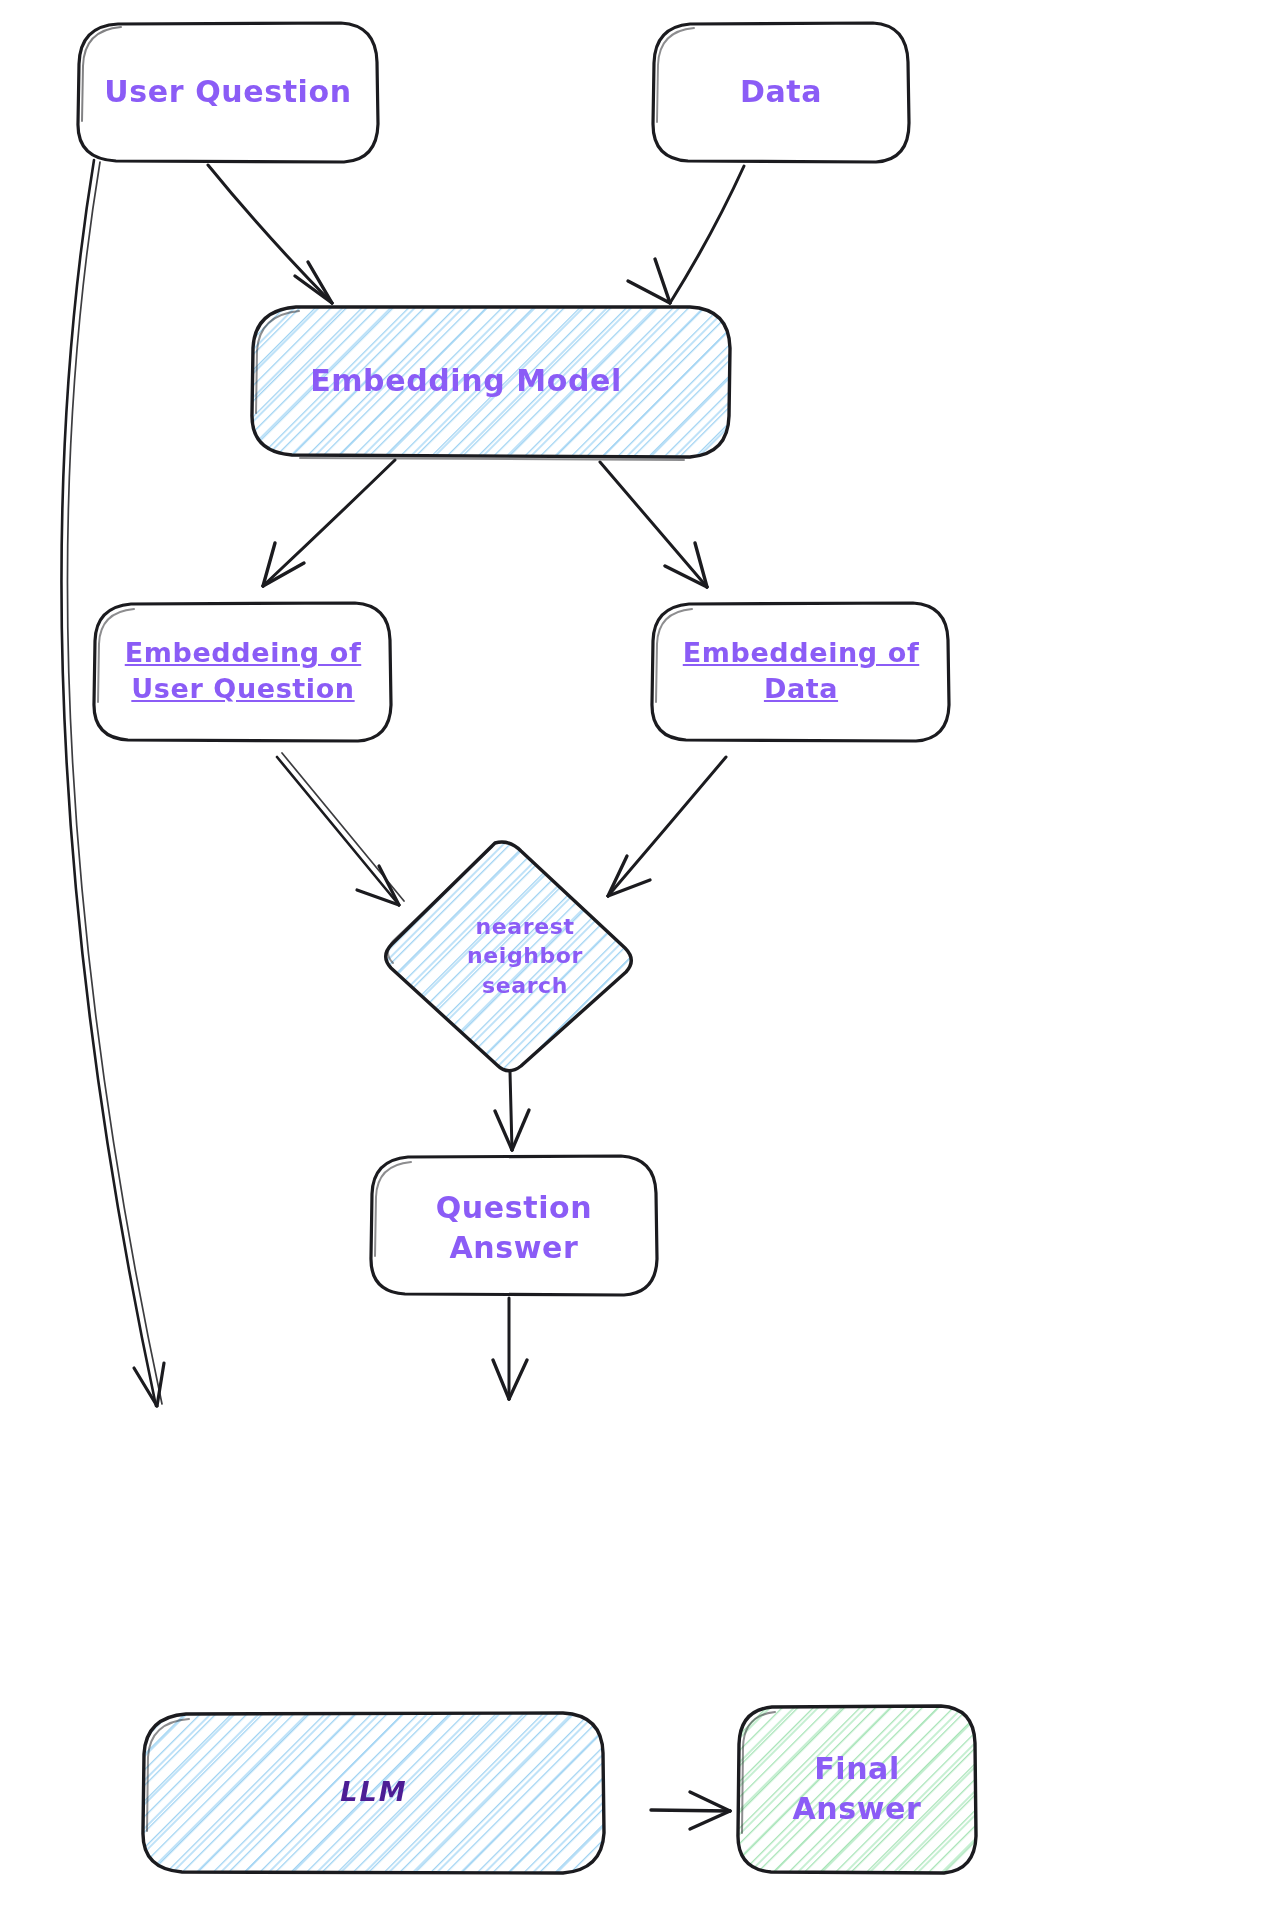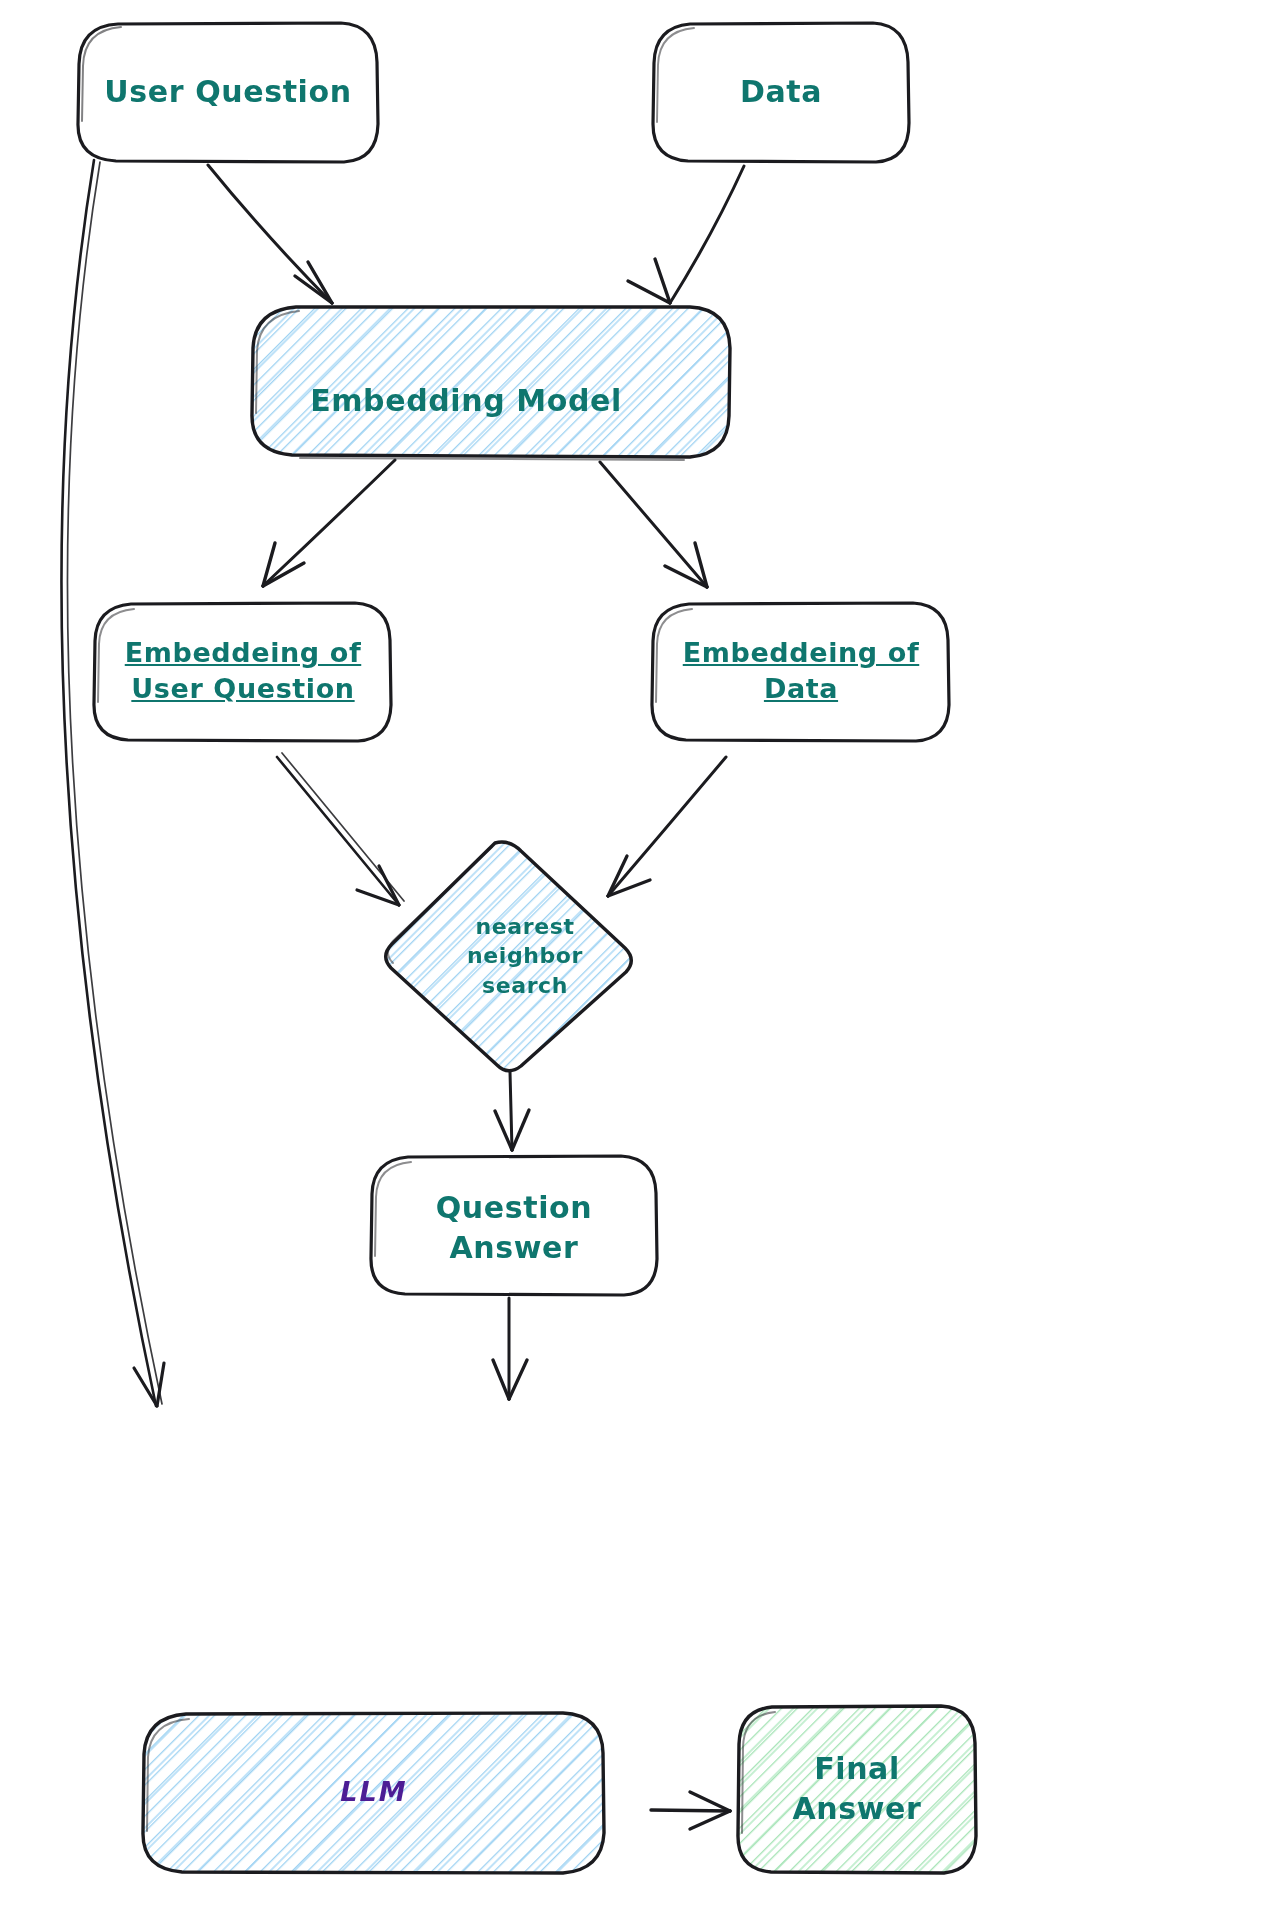--- a/index.html
+++ b/index.html
@@ -22,21 +22,21 @@
   }
   .node-label {
     position: absolute;
     display: flex;
     align-items: center;
     justify-content: center;
     text-align: center;
     pointer-events: none;
     font-family: "DejaVu Sans", sans-serif;
     font-weight: 700;
-    color: #0f766e;
+    color: #8b5cf6;
     letter-spacing: 0.6px;
     line-height: 1.32;
   }
   .lbl-lg { font-size: 30px; }
   .lbl-md { font-size: 27px; text-decoration: underline; }
   .lbl-sm { font-size: 22px; }
   .lbl-llm {
     font-size: 27px;
     color: #4c1d95;
     font-style: italic;
@@ -172,21 +172,21 @@
     <path d="M651 1810 L730 1811" fill="none" stroke="#1b1b1f" stroke-width="3.4" stroke-linecap="round"></path>
     <path d="M730 1811 L690 1792" fill="none" stroke="#1b1b1f" stroke-width="3.4" stroke-linecap="round"></path>
     <path d="M730 1811 L690 1829" fill="none" stroke="#1b1b1f" stroke-width="3.4" stroke-linecap="round"></path>
   </g>
 </svg>
 
 <div class="node-label lbl-lg" style="left:78px;  top:22px;   width:300px; height:140px;">User Question</div>
 
 <div class="node-label lbl-lg" style="left:652px; top:22px;   width:258px; height:140px;">Data</div>
 
-<div class="node-label lbl-lg" style="left:252px; top:305px;  width:428px; height:152px;margin-top:20px;">Embedding Model</div>
+<div class="node-label lbl-lg" style="left:252px; top:305px;  width:428px; height:152px;">Embedding Model</div>
 
 <div class="node-label lbl-md" style="left:94px;  top:602px;  width:298px; height:138px; white-space:pre-line;">Embeddeing of
 User Question</div>
 
 <div class="node-label lbl-md" style="left:652px; top:602px;  width:298px; height:138px; white-space:pre-line;">Embeddeing of
 Data</div>
 
 <div class="node-label lbl-sm" style="left:401px; top:841px;  width:248px; height:230px; white-space:pre-line;">nearest
 neighbor
 search</div>

